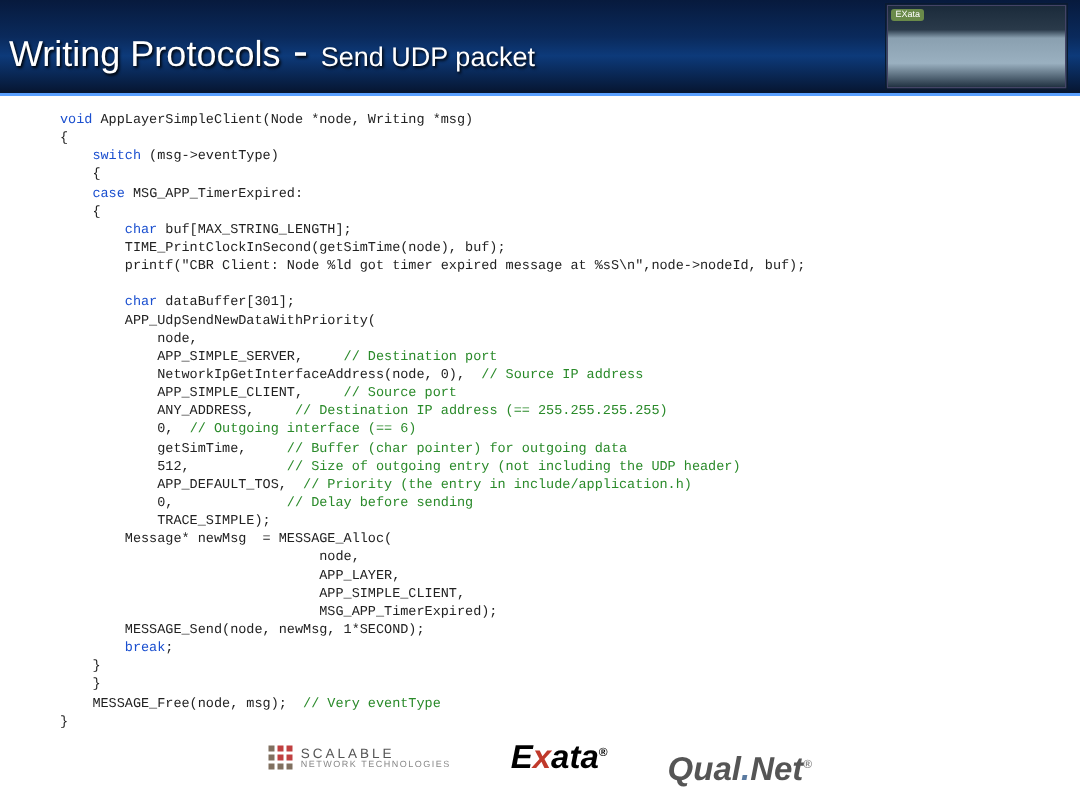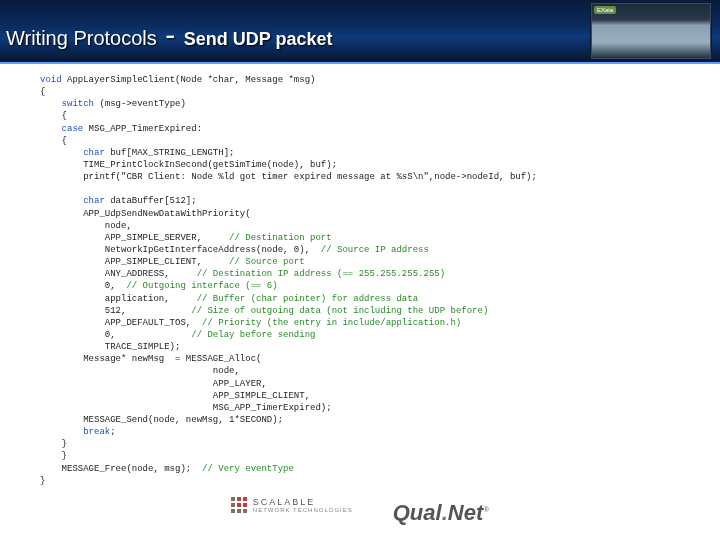--- a/index.html
+++ b/index.html
@@ -42,30 +42,30 @@
   .title-wrap {
     position: absolute;
     top: 18px;
     left: 6px;
     color: #fff;
     font-weight: 400;
     text-shadow: 1px 1px 2px #000;
     white-space: nowrap;
   }
   .title-main {
-    font-size: 20px;
+    font-size: 24px;
     letter-spacing: 0;
   }
   .title-dash {
     font-size: 30px;
     margin: 0 4px;
   }
   .title-sub {
     font-size: 18px;
-    font-weight: 700;
+    font-weight: 400;
   }
   .code-area {
     position: absolute;
     top: 74px;
     left: 40px;
     right: 20px;
     font-family: "Courier New", Courier, monospace;
     font-size: 9px;
     line-height: 1.35;
     color: #222;
@@ -154,40 +154,40 @@
   <div class="thumb-box">
     <span class="thumb-tag">EXata</span>
   </div>
   <div class="title-wrap">
     <span class="title-main">Writing Protocols</span>
     <span class="title-dash">-</span>
     <span class="title-sub">Send UDP packet</span>
   </div>
 </div>
 
-<div class="code-area"><span class="kw">void</span><span> AppLayerSimpleClient(Node *char, Message *msg)</span>
+<div class="code-area"><span class="kw">void</span><span> AppLayerSimpleClient(Node *node, Writing *msg)</span>
 <span>{</span>
 <span class="kw">    switch</span><span> (msg-&gt;eventType)</span>
 <span>    {</span>
 <span class="kw">    case</span><span> MSG_APP_TimerExpired:</span>
 <span>    {</span>
 <span class="kw">        char</span><span> buf[MAX_STRING_LENGTH];</span>
 <span>        TIME_PrintClockInSecond(getSimTime(node), buf);</span>
 <span>        printf("CBR Client: Node %ld got timer expired message at %sS\n",node-&gt;nodeId, buf);</span>
 <span></span>
-<span class="kw">        char</span><span> dataBuffer[512];</span>
+<span class="kw">        char</span><span> dataBuffer[301];</span>
 <span>        APP_UdpSendNewDataWithPriority(</span>
 <span>            node,</span>
 <span>            APP_SIMPLE_SERVER,     </span><span class="cm">// Destination port</span>
 <span>            NetworkIpGetInterfaceAddress(node, 0),  </span><span class="cm">// Source IP address</span>
 <span>            APP_SIMPLE_CLIENT,     </span><span class="cm">// Source port</span>
 <span>            ANY_ADDRESS,     </span><span class="cm">// Destination IP address (== 255.255.255.255)</span>
 <span>            0,  </span><span class="cm">// Outgoing interface (== 6)</span>
-<span>            application,     </span><span class="cm">// Buffer (char pointer) for address data</span>
-<span>            512,            </span><span class="cm">// Size of outgoing data (not including the UDP before)</span>
+<span>            getSimTime,     </span><span class="cm">// Buffer (char pointer) for outgoing data</span>
+<span>            512,            </span><span class="cm">// Size of outgoing entry (not including the UDP header)</span>
 <span>            APP_DEFAULT_TOS,  </span><span class="cm">// Priority (the entry in include/application.h)</span>
 <span>            0,              </span><span class="cm">// Delay before sending</span>
 <span>            TRACE_SIMPLE);</span>
 <span>        Message* newMsg  = MESSAGE_Alloc(</span>
 <span>                                node,</span>
 <span>                                APP_LAYER,</span>
 <span>                                APP_SIMPLE_CLIENT,</span>
 <span>                                MSG_APP_TimerExpired);</span>
 <span>        MESSAGE_Send(node, newMsg, 1*SECOND);</span>
 <span class="kw">        break</span><span>;</span>
@@ -207,16 +207,19 @@
         <span></span>
         <span></span>
         <span></span>
         <span></span>
     </div>
     <div class="logo-snt-text">
       <span>SCALABLE</span>
       <small>NETWORK TECHNOLOGIES</small>
     </div>
   </div>
+  <div class="logo-exata">
+    <span>E</span><span class="x">x</span><span>ata</span><sup>®</sup>
+  </div>
   <div class="logo-qualnet">
     <span>Qual</span><span class="dot">.</span><span>Net</span><sup>®</sup>
   </div>
 </div>
 
 </body></html>

